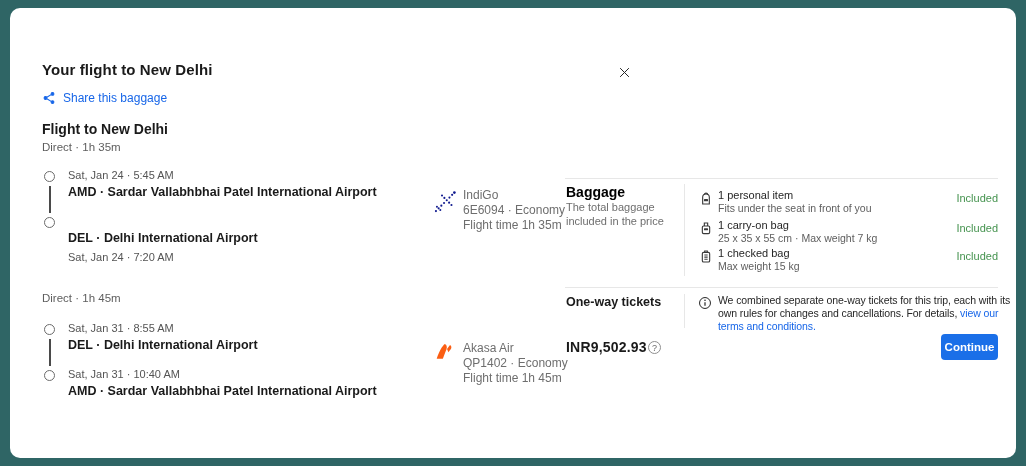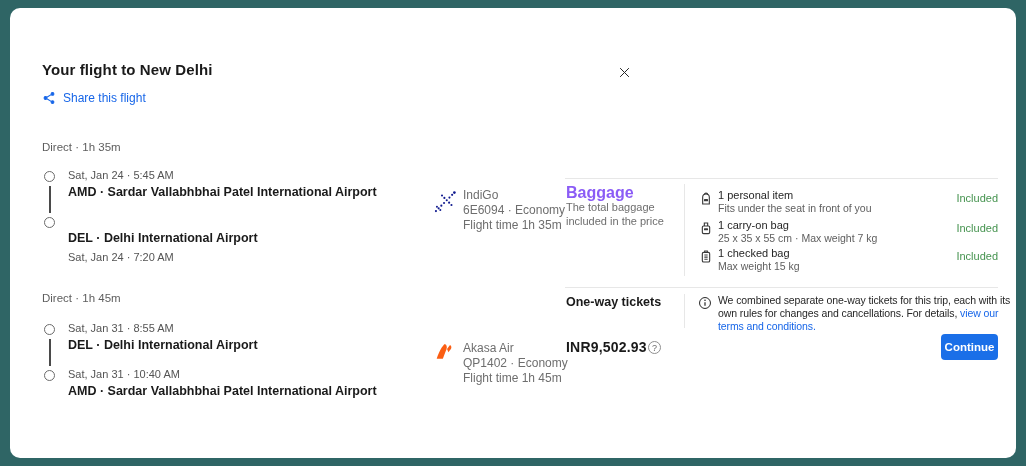--- a/index.html
+++ b/index.html
@@ -12,21 +12,21 @@
   .share-link { left:32px; top:83px; display:flex; align-items:center; gap:7px; color:#1766e8; font-size:12px; text-decoration:none; cursor:pointer; }
   .leg-heading { font-size:14px; font-weight:bold; color:#1a1a1a; }
   .leg-summary { font-size:11.5px; color:#5e5e5e; }
   .stop-date { font-size:11px; color:#545454; }
   .stop-airport { font-size:12.5px; font-weight:bold; color:#1a1a1a; }
   .tl-circle { width:11px; height:11px; border:1.5px solid #6b6b6b; border-radius:50%; background:#fff; }
   .tl-line { width:1.8px; background:#4a4a4a; }
   .carrier-text { font-size:12px; color:#6e6e6e; line-height:15px; }
   .divider-h { height:1px; background:#e7e7e7; }
   .divider-v { width:1px; background:#e7e7e7; }
-  .bag-title { font-size:16px; font-weight:bold; color:#8b5cf6; }
+  .bag-title { font-size:14px; font-weight:bold; color:#000000; }
   .bag-subtitle { font-size:11px; color:#6e6e6e; line-height:14px; width:132px; }
   .item-title { font-size:11px; color:#262626; }
   .item-detail { font-size:10.5px; color:#5e5e5e; }
   .included { font-size:11px; color:#45934f; text-align:right; }
   .ow-title { font-size:12.5px; font-weight:bold; color:#1a1a1a; }
   .ow-text { font-size:10.5px; line-height:13px; color:#262626; width:296px; letter-spacing:-.1px; }
   .ow-text a { color:#1766e8; text-decoration:none; cursor:pointer; }
   .price { font-size:14px; font-weight:bold; color:#1a1a1a; letter-spacing:.2px; }
   .qmark { width:13px; height:13px; border:1px solid #8f8f8f; border-radius:50%; color:#6b6b6b; font-size:9px; display:inline-flex; align-items:center; justify-content:center; background:none; cursor:pointer; }
   .continue-btn { left:931px; top:326px; width:57px; height:26px; background:#1a6fe8; color:#ffffff; font-size:11.5px; font-weight:bold; border:none; border-radius:4px; cursor:pointer; font-family:inherit; }
@@ -49,23 +49,24 @@
   <a class="abs share-link">
     <span style="display:flex;">
       <svg width="14" height="14" viewBox="0 0 24 24" fill="#1766e8" stroke="#1766e8" stroke-width="1.8">
           <circle cx="18" cy="5" r="2.4"></circle>
           <circle cx="6" cy="12" r="2.4"></circle>
           <circle cx="18" cy="19" r="2.4"></circle>
           <line x1="8.3" y1="10.8" x2="15.7" y2="6.2"></line>
           <line x1="8.3" y1="13.2" x2="15.7" y2="17.8"></line>
         </svg>
     </span>
-    <span>Share this flight</span>
+    <span>Share this baggage</span>
   </a>
 
+  <div class="abs leg-heading" style="left:32px; top:113px;">Flight to New Delhi</div>
   <div class="abs leg-summary" style="left:32px; top:133px;">Direct · 1h 35m</div>
 
   <div class="abs tl-circle" style="left:34px; top:163px;"></div>
   <div class="abs tl-line" style="left:39px; top:178px; height:27px;"></div>
   <div class="abs tl-circle" style="left:34px; top:209px;"></div>
   <div class="abs stop-date" style="left:58px; top:161px;">Sat, Jan 24 · 5:45 AM</div>
   <div class="abs stop-airport" style="left:58px; top:177px;">AMD · Sardar Vallabhbhai Patel International Airport</div>
   <div class="abs stop-date" style="left:58px; top:207px;margin-top:36px;">Sat, Jan 24 · 7:20 AM</div>
   <div class="abs stop-airport" style="left:58px; top:223px;">DEL · Delhi International Airport</div>
 

